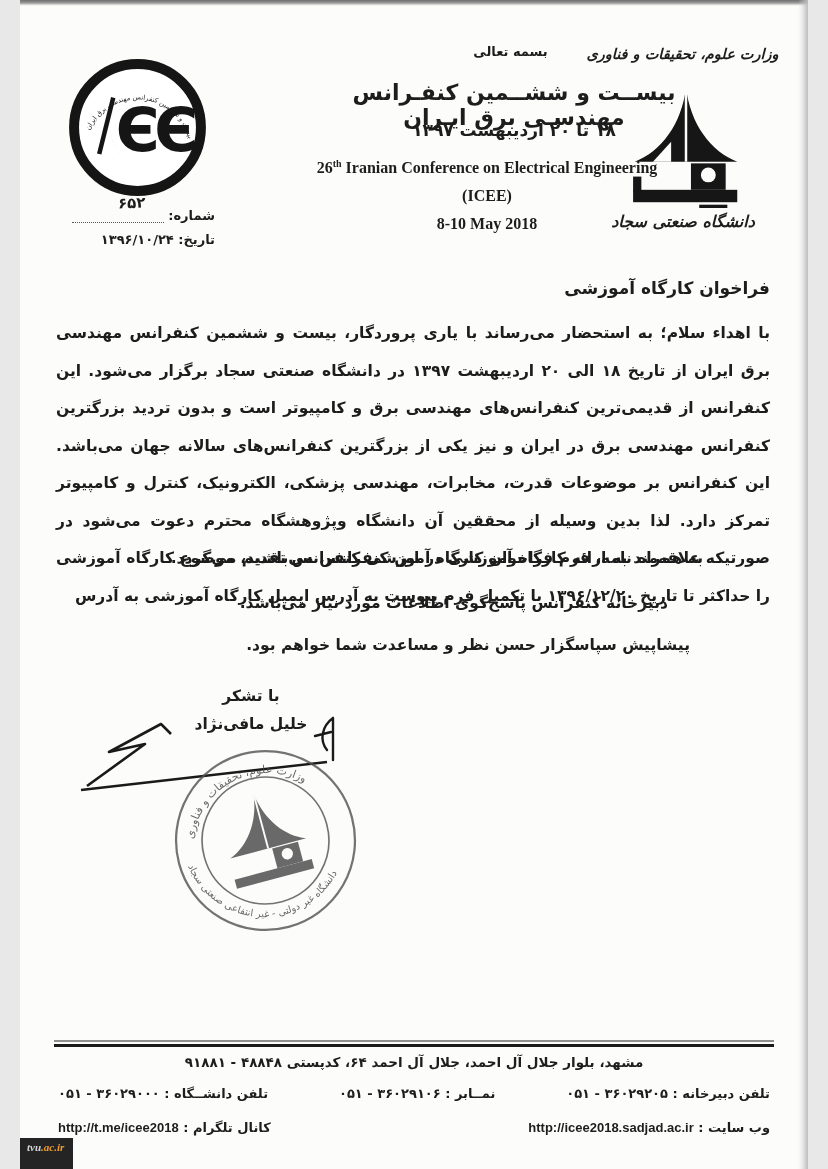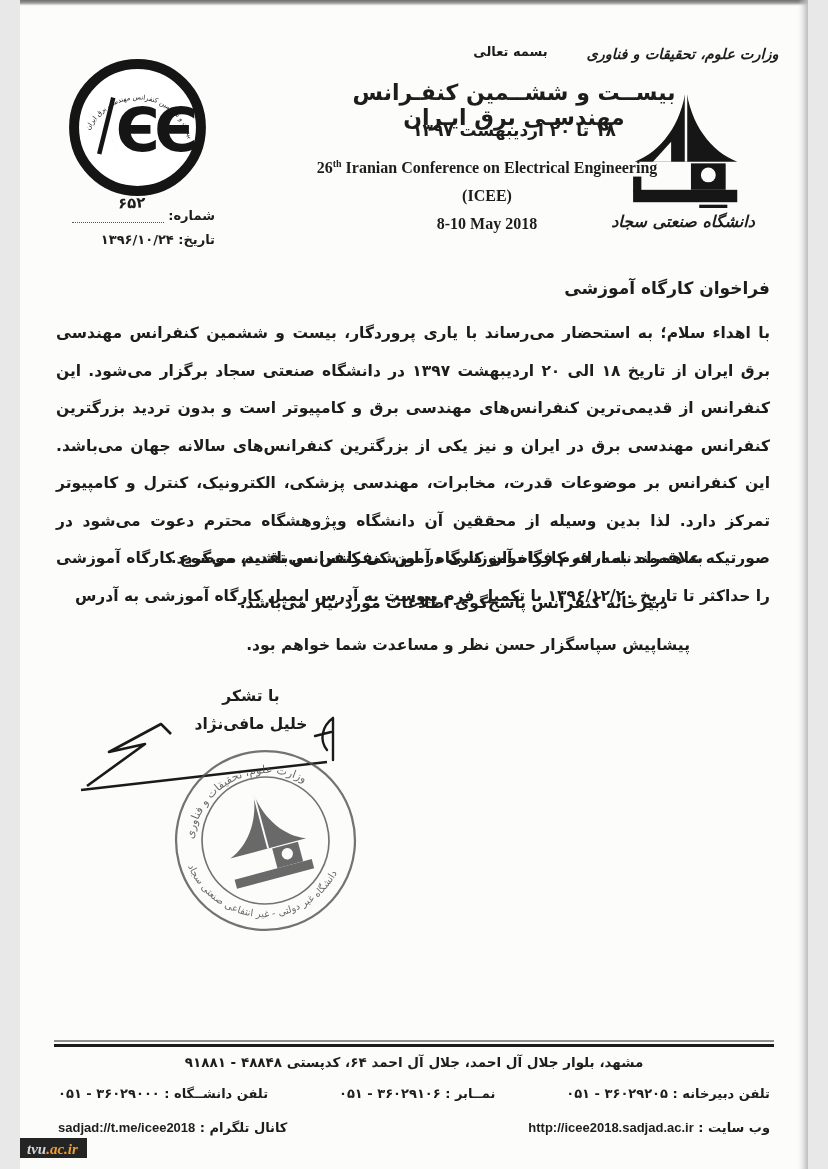--- a/index.html
+++ b/index.html
@@ -51,22 +51,22 @@
 
   .foot-line1 { top:1040px; left:34px; right:34px; height:2px; background:#8f8f8f; }
   .foot-line2 { top:1044px; left:34px; right:34px; height:3px; background:#1b1b1b; }
   .foot-address { top:1054px; left:0; right:0; font-size:13.5px; font-weight:bold; }
   .foot-row { left:38px; right:38px; display:flex; justify-content:space-between; direction:rtl;
               font-size:13px; font-weight:bold; white-space:nowrap; }
   .foot-row.r2 { top:1086px; }
   .foot-row.r3 { top:1120px; }
   .foot-row .ltr { direction:ltr; unicode-bidi:embed; font-family:"Liberation Sans", sans-serif; }
 
-  .watermark { top:1138px; left:0; background:#242424; padding:3px 9px 0 7px;
-    font-family:"Liberation Serif", serif; font-style:italic; font-weight:bold; font-size:15px; }
+  .watermark { top:1138px; left:0; background:#242424; padding:3px 9px 16px 7px;
+    font-family:"Liberation Serif", serif; font-style:italic; font-weight:bold; font-size:11px; }
   .watermark .wm1 { color:#d3d6da; }
   .watermark .wm2 { color:#f09d2d; }
 </style>
 </head>
 <body>
 
 <div class="page">
   <div class="scan-top"></div>
   <div class="scan-right"></div>
 
@@ -166,20 +166,20 @@
     </div>
   </div>
 
   <div class="abs fa foot-row r3">
     <div>
       <span>وب سایت :</span>
       <span class="ltr">http://icee2018.sadjad.ac.ir</span>
     </div>
     <div>
       <span>کانال تلگرام :</span>
-      <span class="ltr">sadjad://t.me/icee2018</span>
+      <span class="ltr">http://t.me/icee2018</span>
     </div>
   </div>
 
   <div class="abs watermark">
     <span class="wm1">tvu</span><span class="wm2">.ac.ir</span>
   </div>
 </div>
 
 </body></html>

